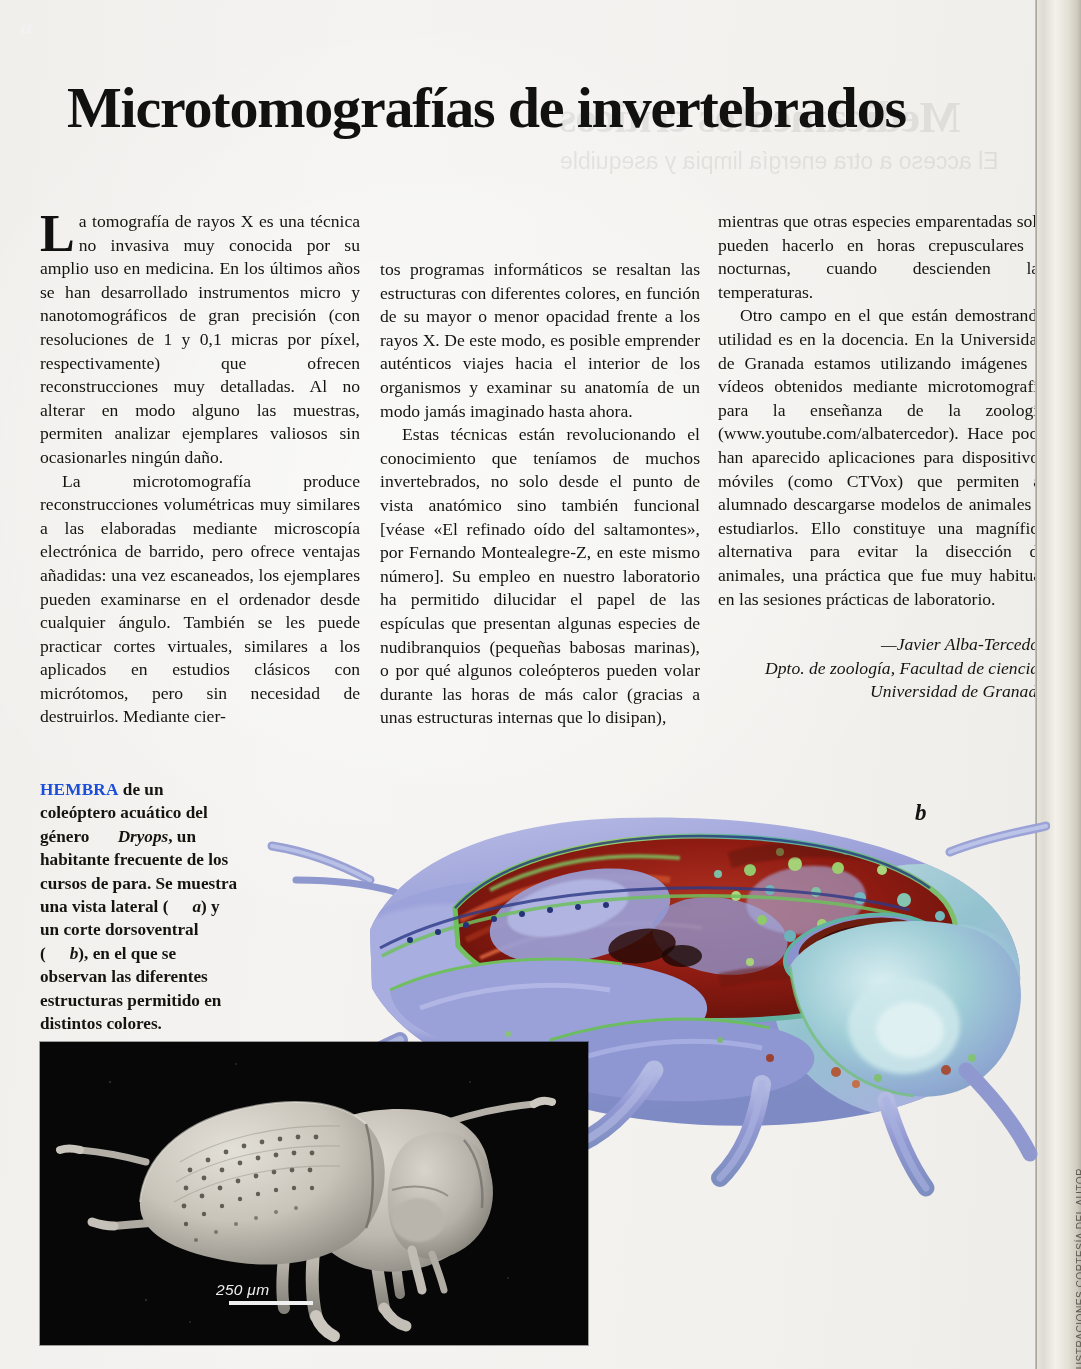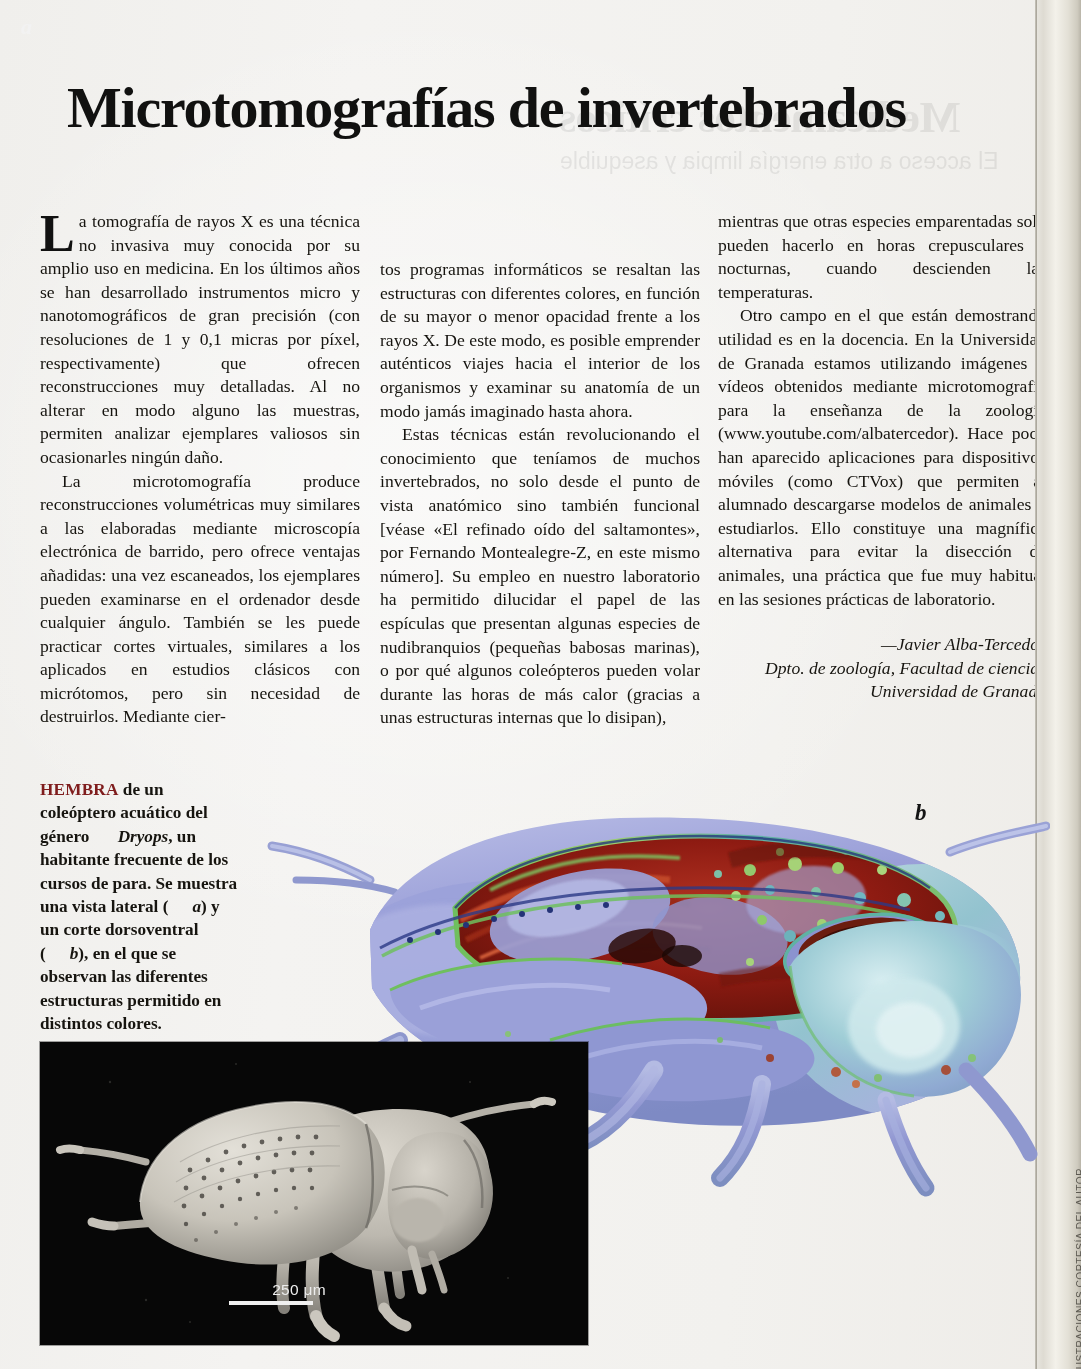--- a/index.html
+++ b/index.html
@@ -49,32 +49,32 @@
 
   .ital{}
 
   #byline{margin-top:22px;text-align:right;font-style:italic;font-size:17.6px;line-height:23.6px;}
   #byline div{text-align:right;}
 
   
   #caption{position:absolute;left:40px;top:778px;width:200px;
     font-family:"Liberation Serif",serif;font-weight:700;font-size:17.2px;line-height:23.4px;
     color:#16140f;z-index:6;}
-  #caption .hembra{color:#7f1d1d;font-weight:700;letter-spacing:.2px;}
+  #caption .hembra{color:#1d4ed8;font-weight:700;letter-spacing:.2px;}
   #caption .sp{font-style:italic;margin-left:24px;}
 
   
   #figb{position:absolute;left:250px;top:740px;width:800px;height:470px;z-index:3;}
 
   
   #figa{position:absolute;left:40px;top:1042px;width:548px;height:303px;
     background:#060606;z-index:5;overflow:hidden;box-shadow:0 0 0 1px rgba(0,0,0,.35);}
   #figa-label{position:absolute;left:21px;top:14px;font-family:"Liberation Serif",serif;
     font-style:italic;font-weight:700;font-size:22px;color:#f2f2f2;z-index:4;}
-  #scale-wrap{position:absolute;left:216px;top:1281px;z-index:6;text-align:right;width:110px;}
+  #scale-wrap{position:absolute;left:216px;top:1281px;z-index:6;text-align:left;width:110px;font-style:italic;}
   #scale-text{font-family:"Liberation Sans",sans-serif;font-size:15.5px;color:#ededed;
     letter-spacing:.3px;line-height:17px;}
   #scale-bar{width:84px;height:4px;background:#f0f0f0;margin:3px auto 0;}
 
   #figb-label{position:absolute;left:915px;top:800px;font-family:"Liberation Serif",serif;
     font-style:italic;font-weight:700;font-size:23px;color:#141414;z-index:7;}
 
   
   #credit{position:absolute;right:6px;top:1168px;
     font-family:"Liberation Sans",sans-serif;font-size:10.2px;letter-spacing:.45px;

